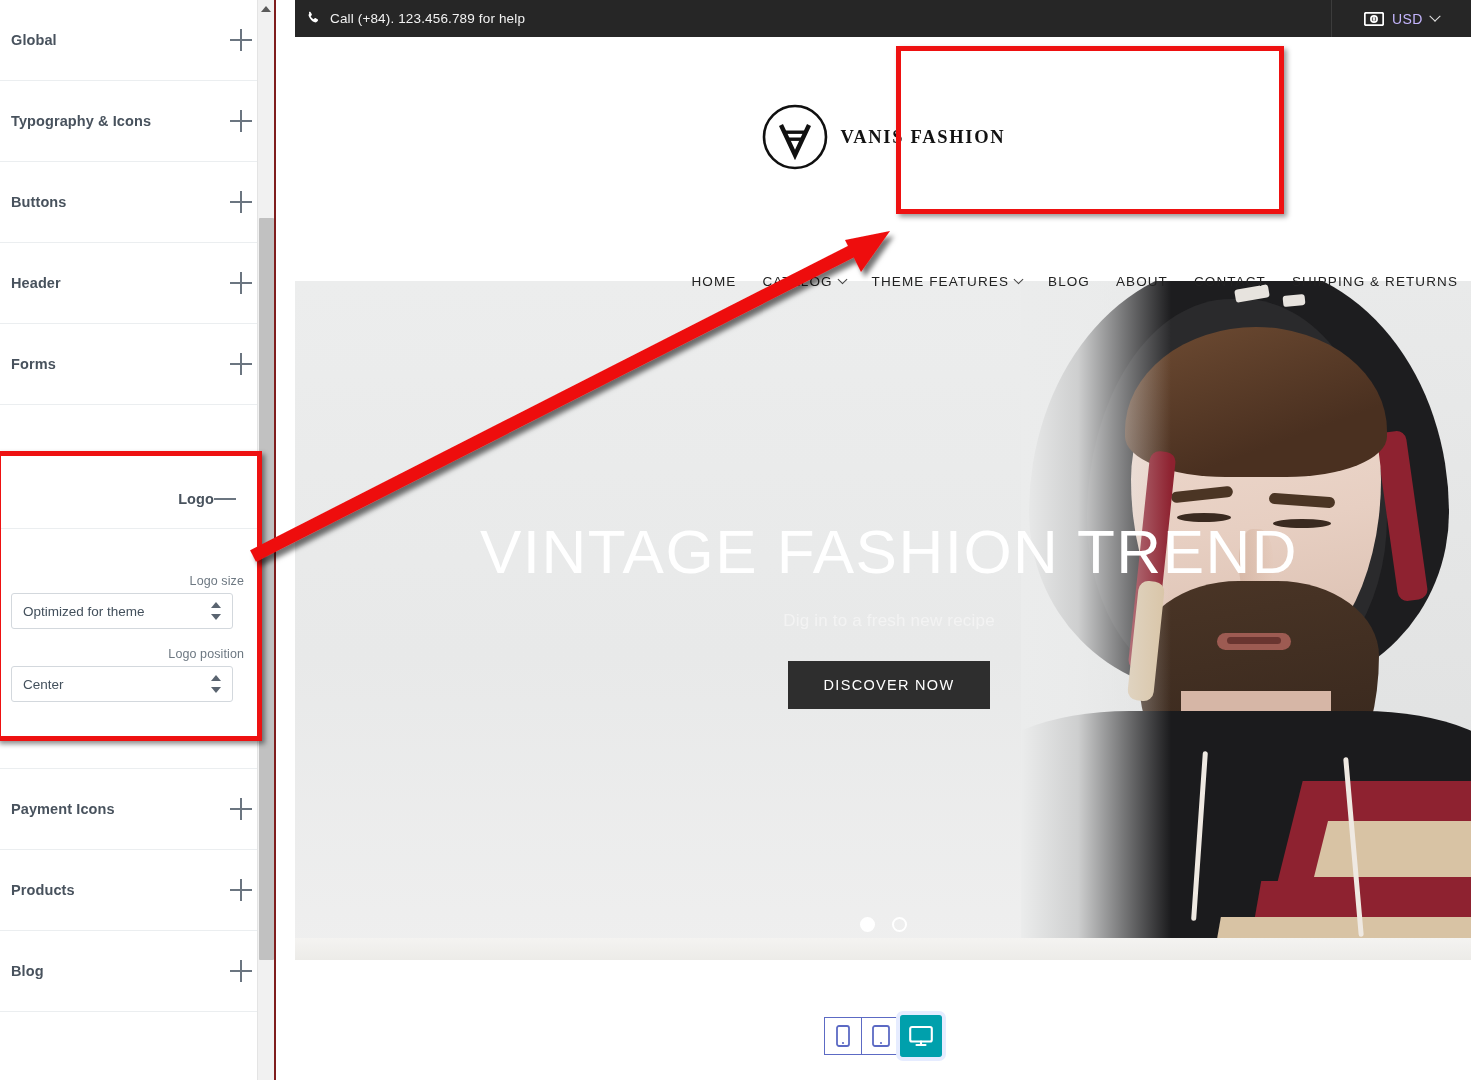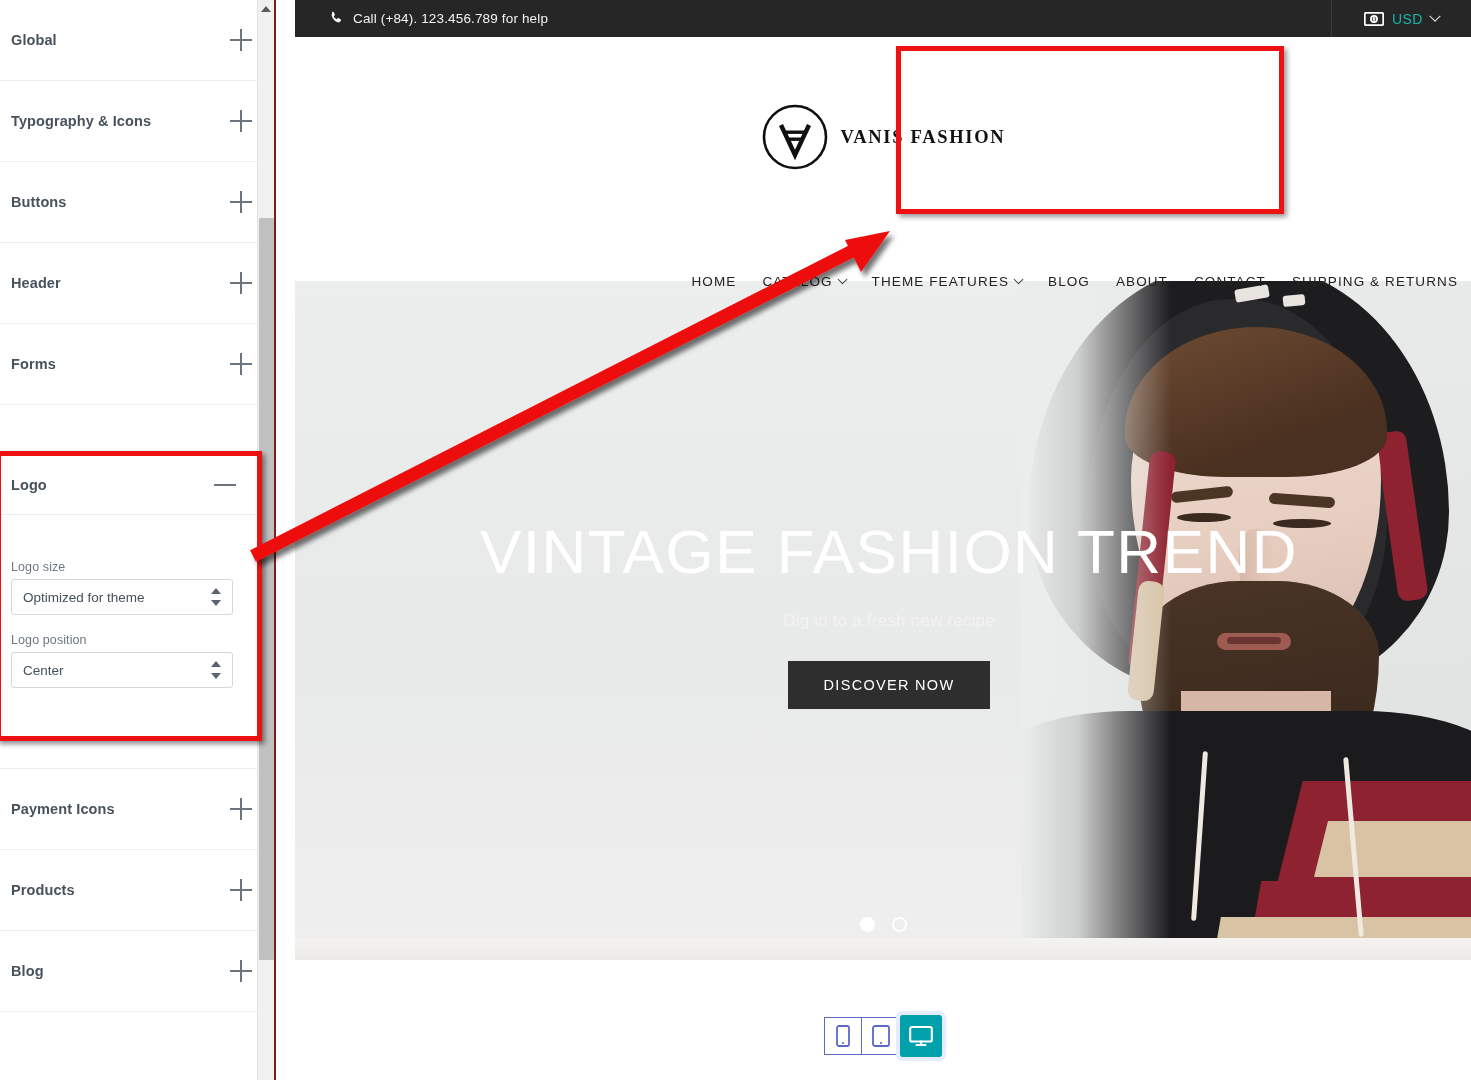--- a/index.html
+++ b/index.html
@@ -46,21 +46,21 @@
   .sb-plus::before { left: 0; top: 10px; width: 22px; height: 2px; }
   .sb-plus::after  { top: 0; left: 10px; height: 22px; width: 2px; }
   .sb-minus { width: 22px; height: 22px; position: relative; flex: 0 0 22px; }
   .sb-minus::before {
     content: ""; position: absolute; left: 0; top: 10px;
     width: 22px; height: 2px; background: #6b7580;
   }
 
   
   #logo-section {
-    position: absolute; left: 0; top: 455px; width: 258px;
+    position: absolute; left: 0; top: 469px; width: 258px; text-align: right;
   }
   #logo-header {
     height: 60px; display: flex; align-items: center;
     padding: 0 22px 0 11px; background: #fff;
     border-bottom: 1px solid #ebeef0;
     cursor: pointer;
   }
   #logo-body {
     background: #fff; padding: 45px 14px 30px 11px;
   }
@@ -125,33 +125,33 @@
     background: #ffffff; overflow: hidden;
   }
 
   
   #announce {
     position: relative; height: 37px; background: #262626;
     display: flex; align-items: center;
   }
   #announce-left {
     display: flex; align-items: center; gap: 9px;
-    padding-left: 34px; flex: 1;
+    padding-left: 11px; flex: 1;
   }
   #announce .txt {
     color: #f2f2f2; font-size: 13.5px; letter-spacing: .15px;
   }
   .phone-icon { display: block; width: 15px; height: 15px; }
   #currency {
     height: 37px; width: 140px;
     border-left: 1px solid #3c3c3c;
     display: flex; align-items: center; justify-content: center; gap: 8px;
     cursor: pointer;
   }
-  #currency .cur { color: #14b8a6; font-size: 14px; letter-spacing: .4px; }
+  #currency .cur { color: #c4b5fd; font-size: 14px; letter-spacing: .4px; }
   .chev {
     width: 8px; height: 8px; border-right: 1.6px solid #e3e3e3;
     border-bottom: 1.6px solid #e3e3e3; transform: rotate(45deg) translate(-2px,-2px);
   }
 
   
   #logo-band {
     height: 200px; background: #fff; position: relative;
     display: flex; flex-direction: column; align-items: center; justify-content: center;
   }

